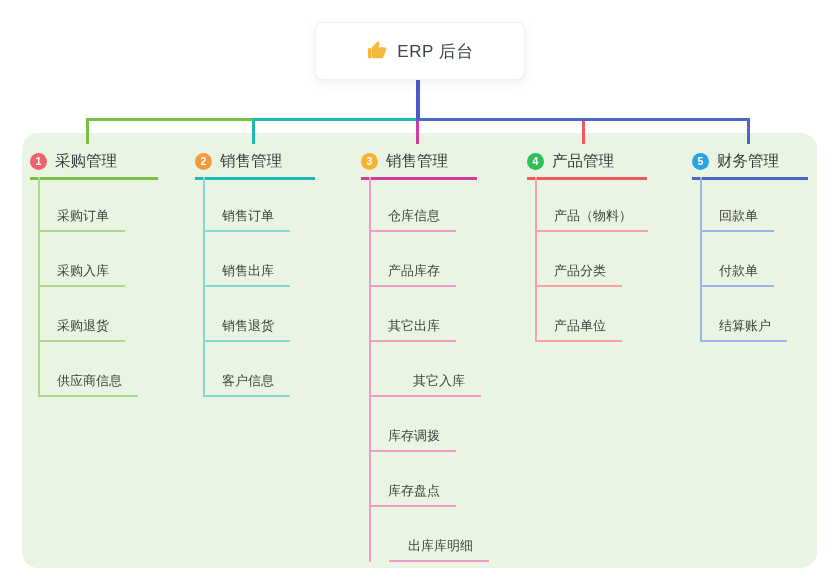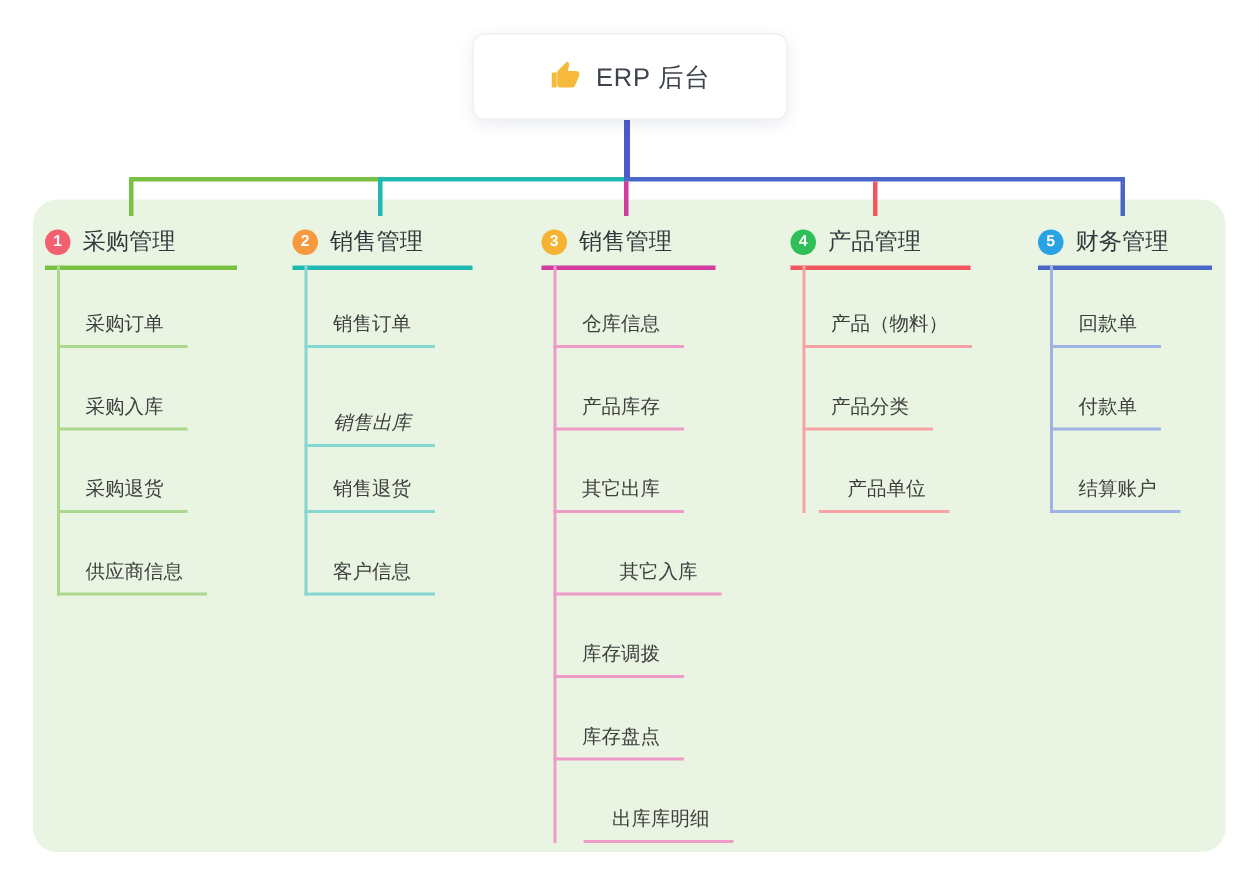--- a/index.html
+++ b/index.html
@@ -73,21 +73,21 @@
       <div class="child" style="left: 38px; top: 206px; border-bottom-color: rgb(171, 216, 141);">采购订单</div>
       <div class="child" style="left: 38px; top: 261px; border-bottom-color: rgb(171, 216, 141);">采购入库</div>
       <div class="child" style="left: 38px; top: 316px; border-bottom-color: rgb(171, 216, 141);">采购退货</div>
       <div class="child" style="left: 38px; top: 371px; border-bottom-color: rgb(171, 216, 141);">供应商信息</div>
       <div class="topic" style="left: 195px; width: 120px; border-bottom-color: rgb(31, 185, 177);">
         <span class="badge" style="background: rgb(247, 153, 63);">2</span>
         <span class="topic-label">销售管理</span>
       </div>
       <div class="spine" style="left: 203px; top: 177px; height: 220px; background: rgb(134, 215, 207);"></div>
       <div class="child" style="left: 203px; top: 206px; border-bottom-color: rgb(134, 215, 207);">销售订单</div>
-      <div class="child" style="left: 203px; top: 272px; border-bottom-color: rgb(134, 215, 207); font-style: italic;">销售出库</div>
+      <div class="child" style="left: 203px; top: 261px; border-bottom-color: rgb(134, 215, 207);">销售出库</div>
       <div class="child" style="left: 203px; top: 316px; border-bottom-color: rgb(134, 215, 207);">销售退货</div>
       <div class="child" style="left: 203px; top: 371px; border-bottom-color: rgb(134, 215, 207);">客户信息</div>
       <div class="topic" style="left: 361px; width: 116px; border-bottom-color: rgb(210, 60, 158);">
         <span class="badge" style="background: rgb(246, 179, 51);">3</span>
         <span class="topic-label">销售管理</span>
       </div>
       <div class="spine" style="left: 369px; top: 177px; height: 385px; background: rgb(240, 154, 200);"></div>
       <div class="child" style="left: 369px; top: 206px; border-bottom-color: rgb(240, 154, 200);">仓库信息</div>
       <div class="child" style="left: 369px; top: 261px; border-bottom-color: rgb(240, 154, 200);">产品库存</div>
       <div class="child" style="left: 369px; top: 316px; border-bottom-color: rgb(240, 154, 200);">其它出库</div>
@@ -95,21 +95,21 @@
       <div class="child" style="left: 369px; top: 426px; border-bottom-color: rgb(240, 154, 200);">库存调拨</div>
       <div class="child" style="left: 369px; top: 481px; border-bottom-color: rgb(240, 154, 200);">库存盘点</div>
       <div class="child" style="left: 389px; top: 536px; border-bottom-color: rgb(240, 154, 200); text-align: center;">出库库明细</div>
       <div class="topic" style="left: 527px; width: 120px; border-bottom-color: rgb(242, 86, 94);">
         <span class="badge" style="background: rgb(47, 190, 88);">4</span>
         <span class="topic-label">产品管理</span>
       </div>
       <div class="spine" style="left: 535px; top: 177px; height: 165px; background: rgb(247, 163, 163);"></div>
       <div class="child" style="left: 535px; top: 206px; border-bottom-color: rgb(247, 163, 163);">产品（物料）</div>
       <div class="child" style="left: 535px; top: 261px; border-bottom-color: rgb(247, 163, 163);">产品分类</div>
-      <div class="child" style="left: 546px; top: 316px; border-bottom-color: rgb(247, 163, 163);">产品单位</div>
+      <div class="child" style="left: 535px; top: 316px; border-bottom-color: rgb(247, 163, 163);">产品单位</div>
       <div class="topic" style="left: 692px; width: 116px; border-bottom-color: rgb(74, 102, 198);">
         <span class="badge" style="background: rgb(42, 163, 228);">5</span>
         <span class="topic-label">财务管理</span>
       </div>
       <div class="spine" style="left: 700px; top: 177px; height: 165px; background: rgb(156, 179, 228);"></div>
       <div class="child" style="left: 700px; top: 206px; border-bottom-color: rgb(156, 179, 228);">回款单</div>
       <div class="child" style="left: 700px; top: 261px; border-bottom-color: rgb(156, 179, 228);">付款单</div>
       <div class="child" style="left: 700px; top: 316px; border-bottom-color: rgb(156, 179, 228);">结算账户</div>
     </div>
 </div>

